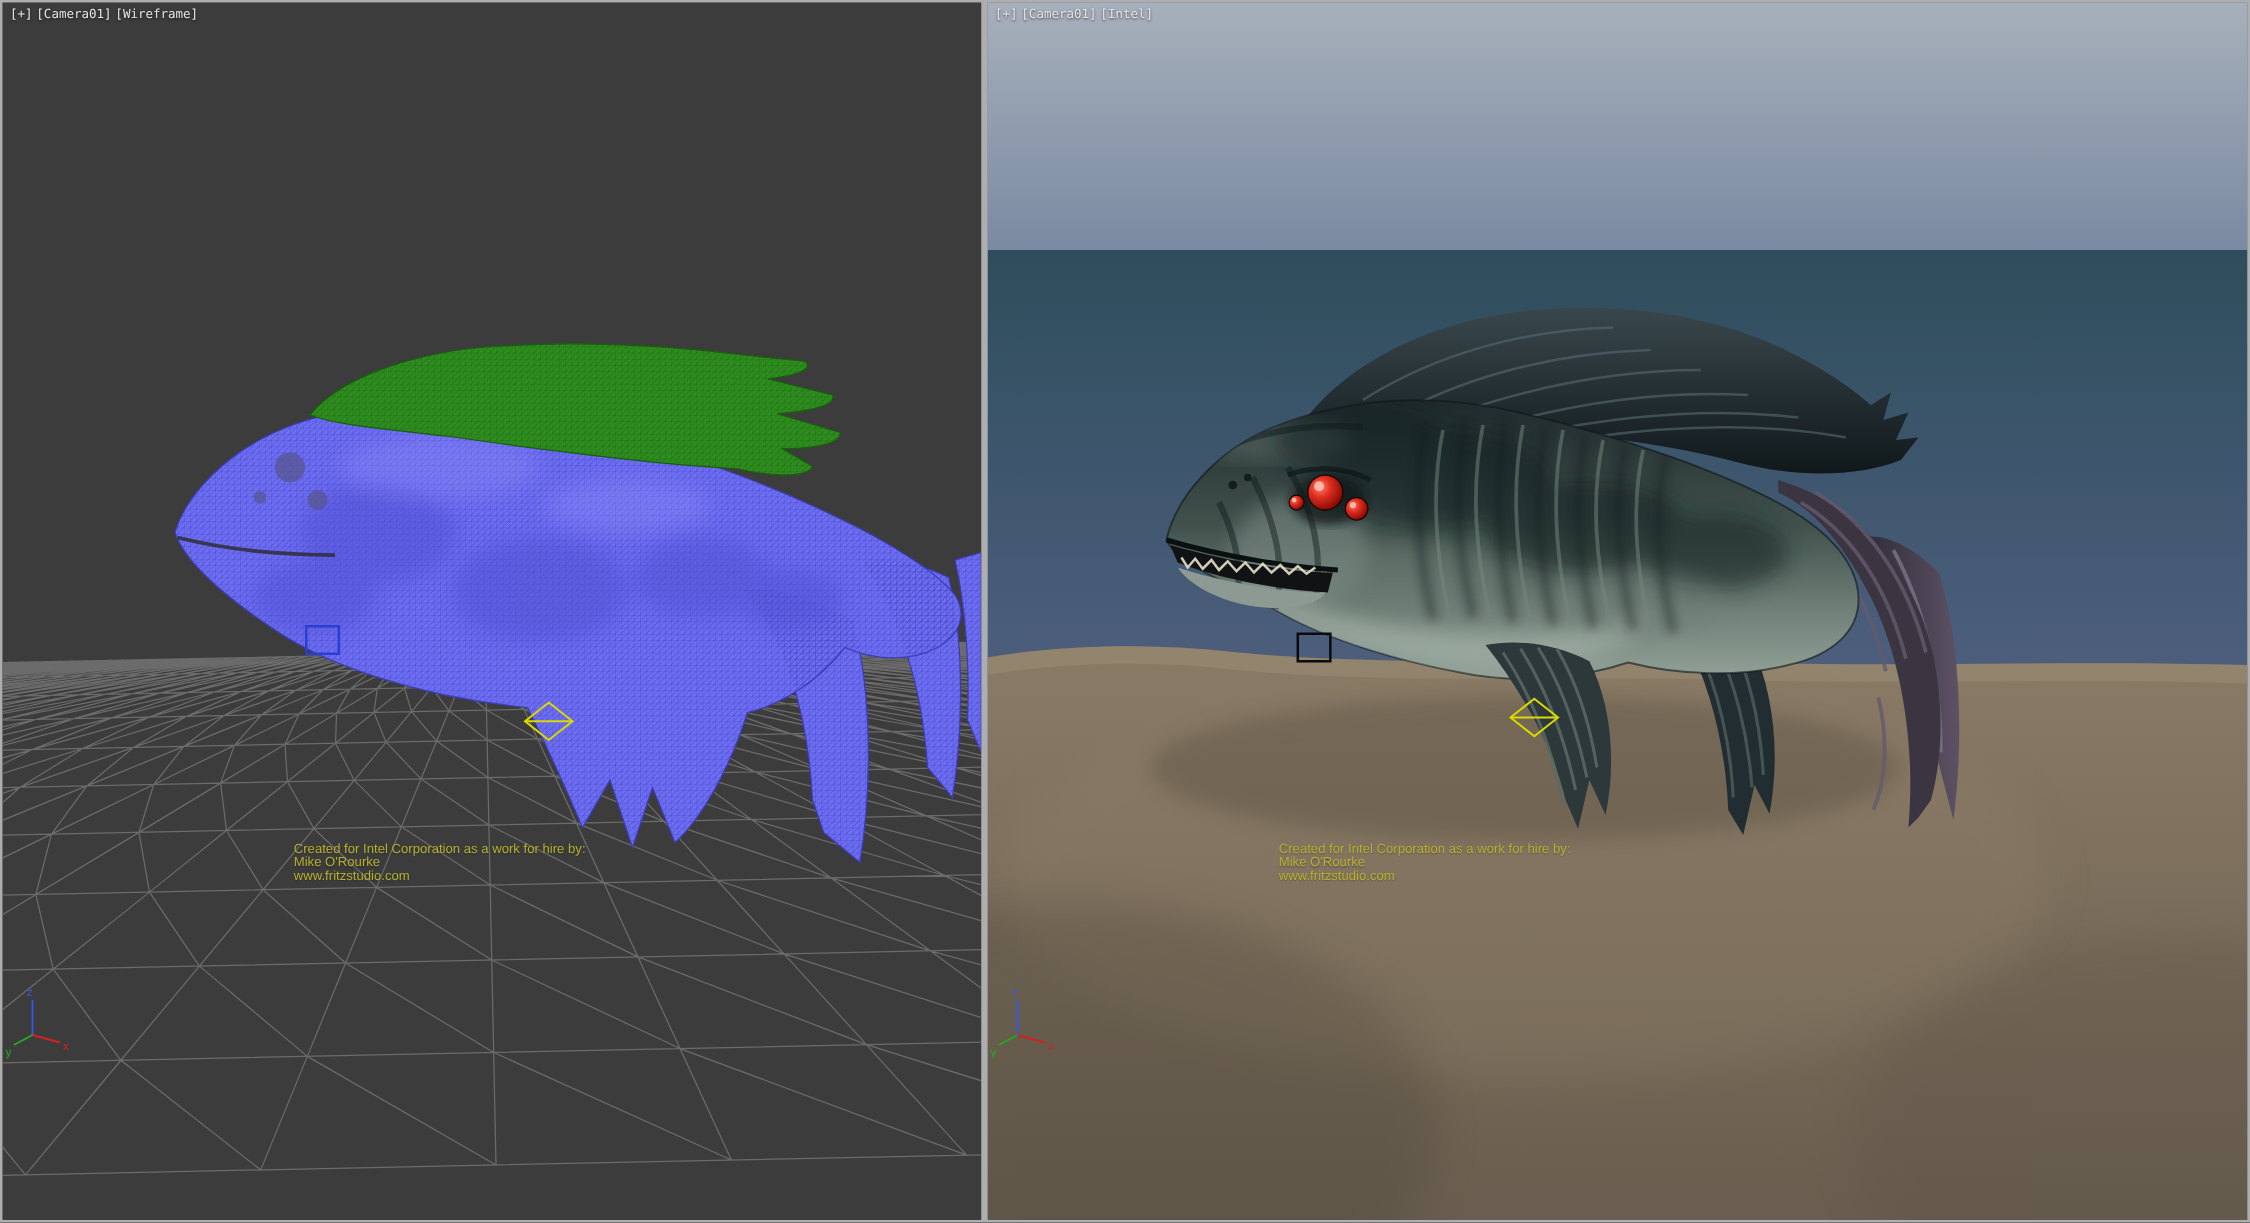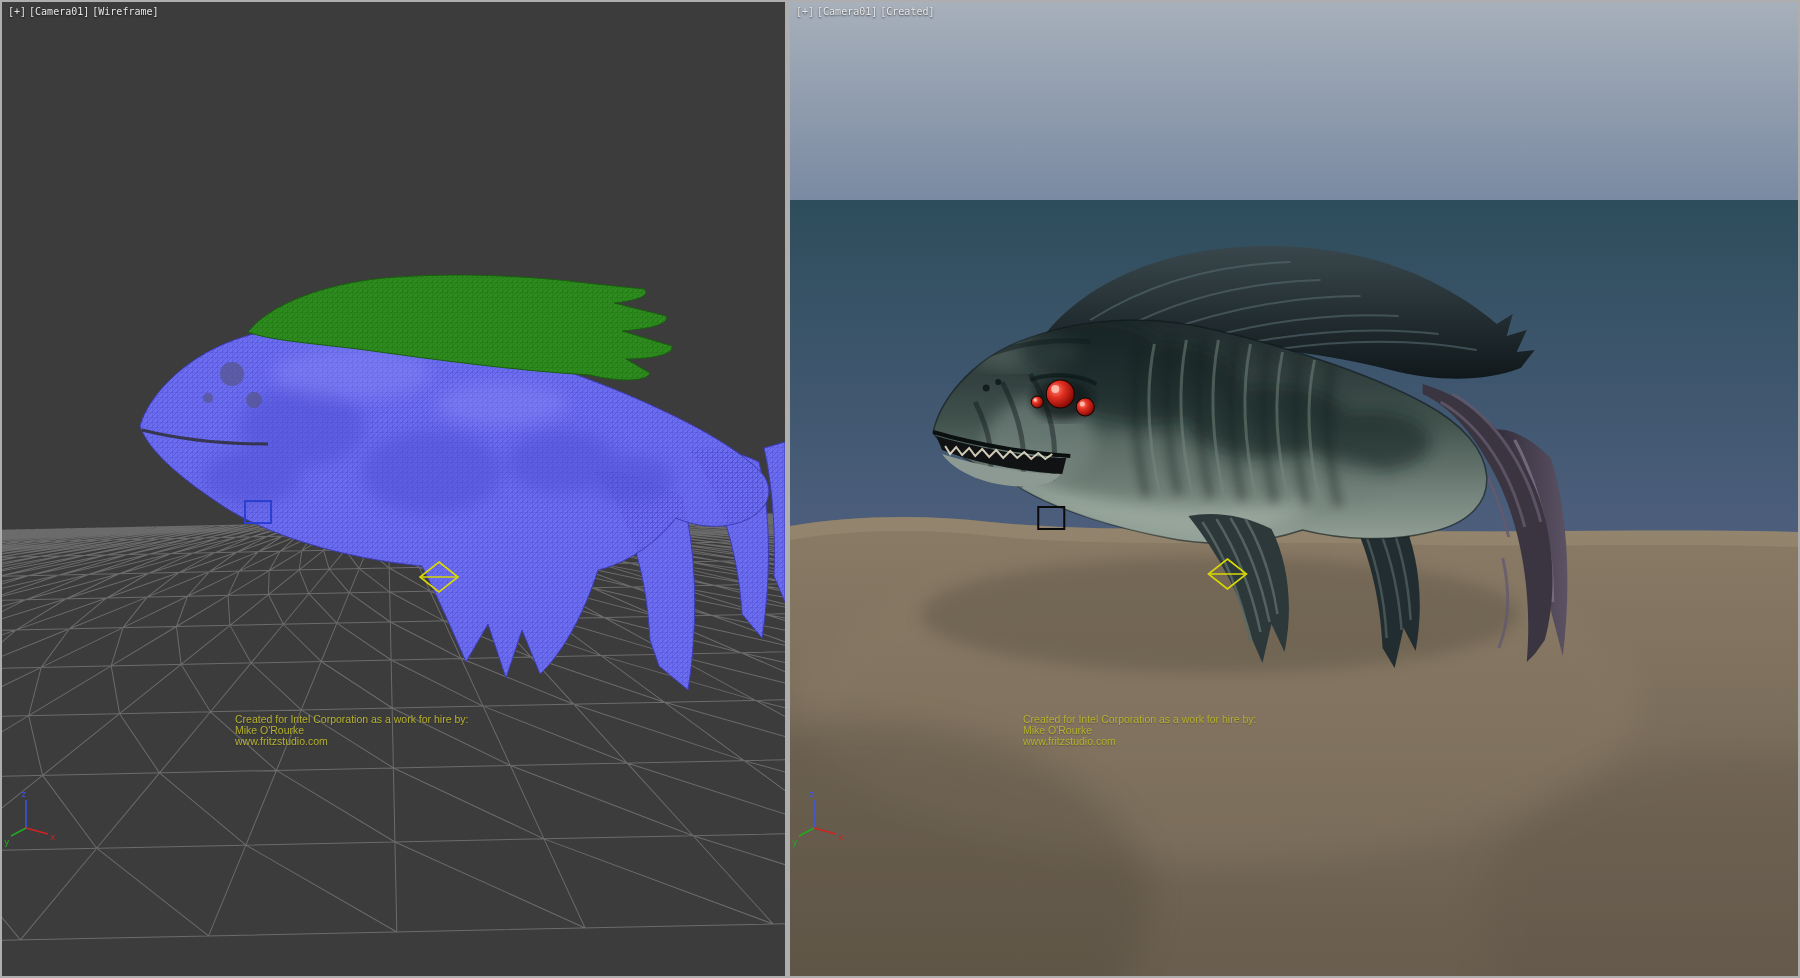--- a/index.html
+++ b/index.html
@@ -8,21 +8,21 @@
        font-family:"Liberation Sans",sans-serif;}
   .viewport{position:relative;height:974px;overflow:hidden;background:#3c3c3c;}
   .vp-left{width:783px;}
   .vp-right{flex:1;background:#7a8aa2;}
   .divider{width:5px;background:#aeaeae;cursor:col-resize;}
   .scene{position:absolute;inset:0;width:100%;height:100%;display:block;}
   .vp-label{position:absolute;top:4px;left:6px;display:flex;gap:3px;
             font:10px "DejaVu Sans Mono",monospace;color:#e6e6e6;
             text-shadow:0 1px 2px rgba(0,0,0,.65);user-select:none;z-index:5;}
   .vp-label span{cursor:pointer;}
-  .credit{position:absolute;left:233px;top:712px;z-index:4;
+  .credit{position:absolute;left:233px;top:672px;z-index:4;
           font:10.5px/11px "Liberation Sans",sans-serif;color:#b5b02e;
           text-shadow:0 1px 1px rgba(0,0,0,.25);white-space:nowrap;}
 </style>
 </head>
 <body>
 
 <div class="app">
 
   <div class="viewport vp-left">
     <svg class="scene" viewBox="0 0 783 974" preserveAspectRatio="none">
@@ -302,21 +302,21 @@
         <line x1="24" y1="826" x2="46" y2="832" stroke="#d22222"></line>
         <text x="48" y="838" fill="#d22222">x</text>
         <line x1="24" y1="826" x2="9" y2="834" stroke="#22aa22"></line>
         <text x="2" y="843" fill="#22aa22">y</text>
       </g>
     </svg>
 
     <div class="vp-label">
       <span>[+]</span>
       <span>[Camera01]</span>
-      <span>[Created]</span>
+      <span>[Intel]</span>
     </div>
 
     <div class="credit">
       <div>Created for Intel Corporation as a work for hire by:</div>
       <div>Mike O'Rourke</div>
       <div>www.fritzstudio.com</div>
     </div>
   </div>
 </div>
 

